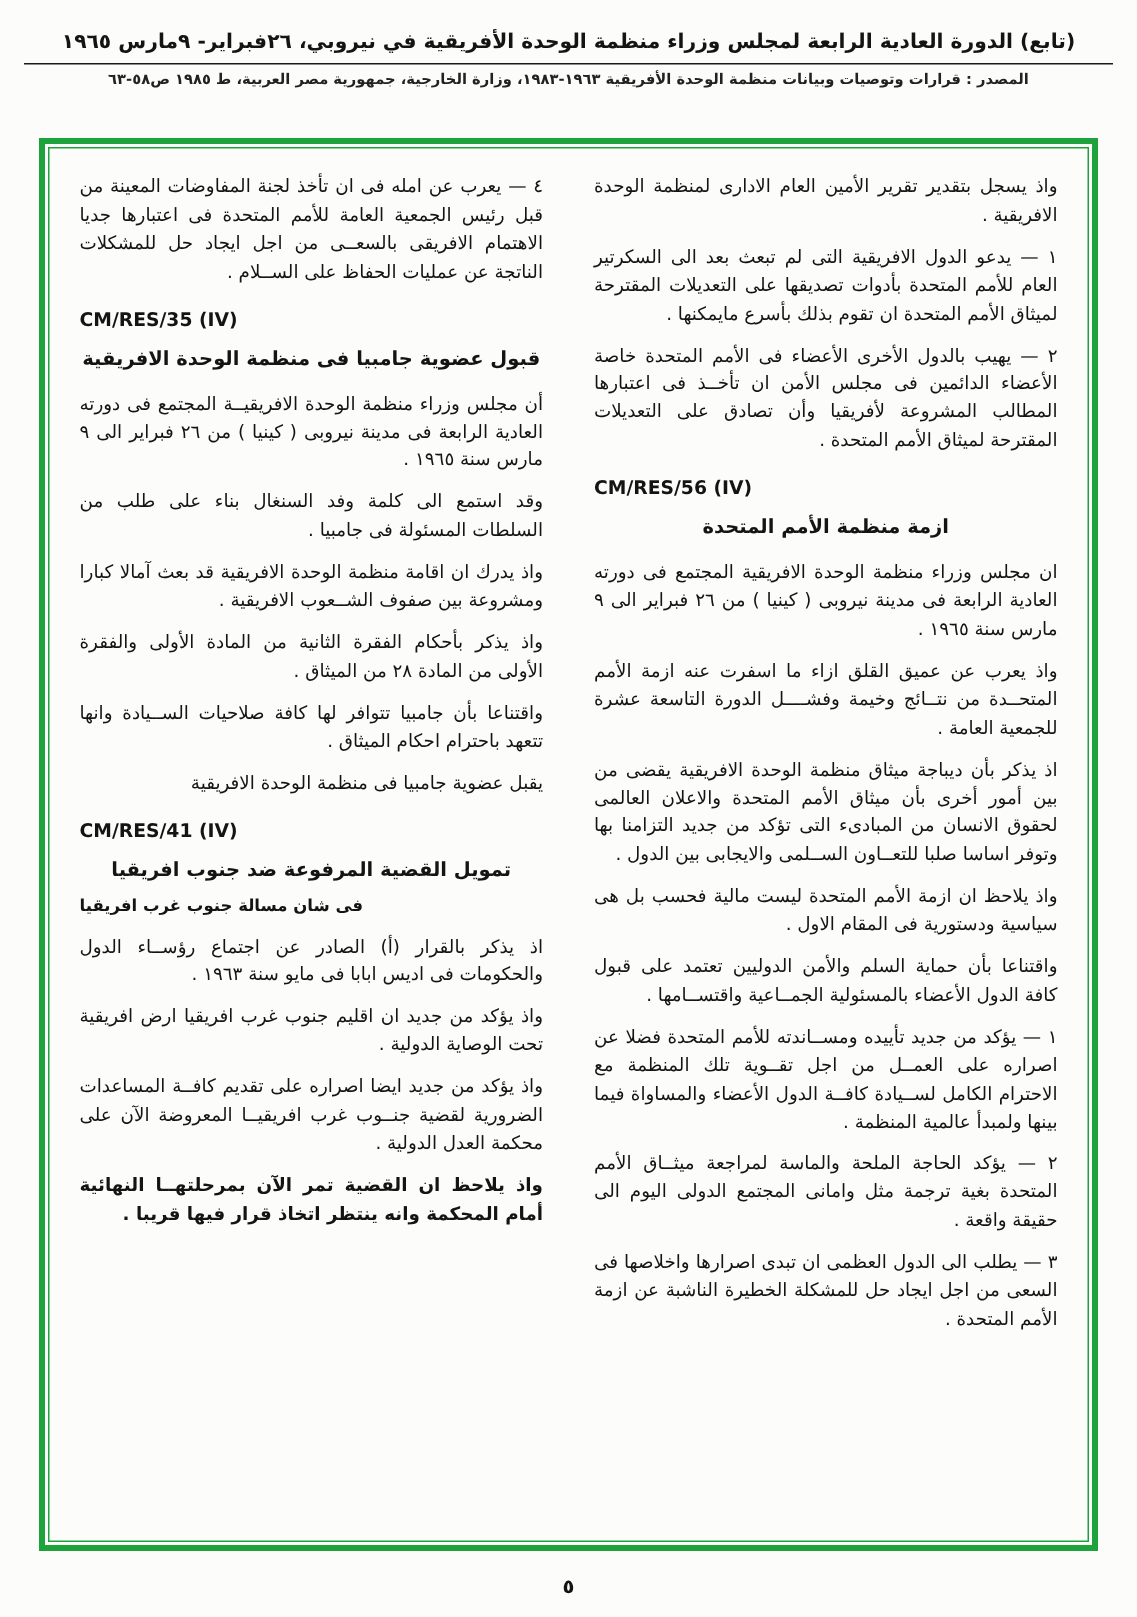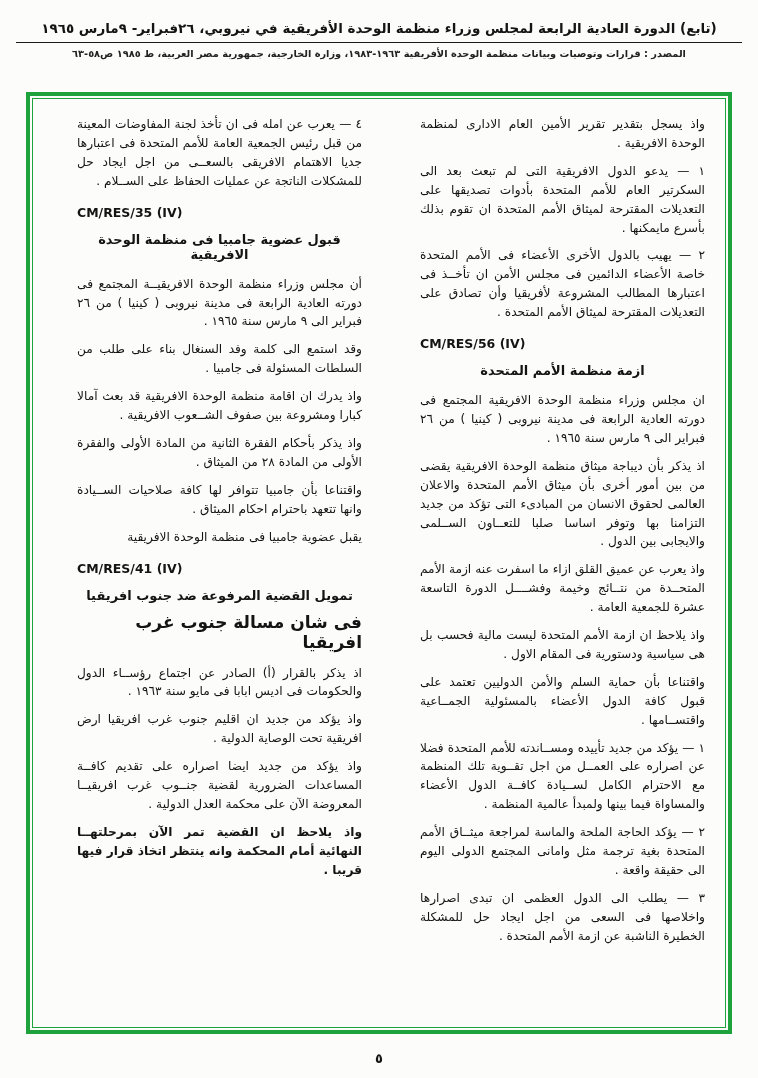--- a/index.html
+++ b/index.html
@@ -22,40 +22,40 @@
   .frame-outer {
     position:absolute; top:92px; right:26px; left:26px; bottom:44px;
     border:4px solid #1ea33c;
   }
   .frame-inner {
     position:absolute; top:2px; right:2px; left:2px; bottom:2px;
     border:1px solid #1ea33c;
     padding:16px 20px 10px;
   }
   .columns { display:flex; gap:34px; height:100%; }
-  .col { flex:1; min-width:0;margin-left:24px; }
+  .col { flex:1; min-width:0; }
 
   .para {
     font-size:12.2px; line-height:1.55;
     text-align:justify; text-align-last:right;
     margin-bottom:9px;
   }
   .para.bold { font-weight:bold; }
   .res-code {
     direction:ltr; text-align:left;
     font-size:12.5px; font-weight:bold;
     font-family:"DejaVu Sans", sans-serif;
     margin:14px 0 12px;
   }
   .res-title {
     font-size:13px; font-weight:bold; text-align:center;
     margin:2px 0 13px;
   }
   .res-subtitle {
-    font-size:17px; font-weight:bold; text-align:right;
+    font-size:11px; font-weight:bold; text-align:left;
     margin:-4px 0 12px;
   }
   .page-number {
     position:absolute; bottom:12px; left:0; right:0;
     text-align:center; font-size:13px; font-weight:bold;
   }
 </style>
 </head>
 <body>
 
@@ -68,22 +68,22 @@
   <div class="frame-inner">
     <div class="columns">
 
       <div class="col">
         <p class="para">واذ يسجل بتقدير تقرير الأمين العام الادارى لمنظمة الوحدة الافريقية .</p>
         <p class="para">١ — يدعو الدول الافريقية التى لم تبعث بعد الى السكرتير العام للأمم المتحدة بأدوات تصديقها على التعديلات المقترحة لميثاق الأمم المتحدة ان تقوم بذلك بأسرع مايمكنها .</p>
         <p class="para">٢ — يهيب بالدول الأخرى الأعضاء فى الأمم المتحدة خاصة الأعضاء الدائمين فى مجلس الأمن ان تأخــذ فى اعتبارها المطالب المشروعة لأفريقيا وأن تصادق على التعديلات المقترحة لميثاق الأمم المتحدة .</p>
         <div class="res-code">CM/RES/56 (IV)</div>
         <h2 class="res-title">ازمة منظمة الأمم المتحدة</h2>
         <p class="para">ان مجلس وزراء منظمة الوحدة الافريقية المجتمع فى دورته العادية الرابعة فى مدينة نيروبى ( كينيا ) من ٢٦ فبراير الى ٩ مارس سنة ١٩٦٥ .</p>
+        <p class="para">واذ يعرب عن عميق القلق ازاء ما اسفرت عنه ازمة الأمم المتحــدة من نتــائج وخيمة وفشــــل الدورة التاسعة عشرة للجمعية العامة .</p>
         <p class="para">اذ يذكر بأن ديباجة ميثاق منظمة الوحدة الافريقية يقضى من بين أمور أخرى بأن ميثاق الأمم المتحدة والاعلان العالمى لحقوق الانسان من المبادىء التى تؤكد من جديد التزامنا بها وتوفر اساسا صلبا للتعــاون الســلمى والايجابى بين الدول .</p>
-        <p class="para">واذ يعرب عن عميق القلق ازاء ما اسفرت عنه ازمة الأمم المتحــدة من نتــائج وخيمة وفشــــل الدورة التاسعة عشرة للجمعية العامة .</p>
         <p class="para">واذ يلاحظ ان ازمة الأمم المتحدة ليست مالية فحسب بل هى سياسية ودستورية فى المقام الاول .</p>
         <p class="para">واقتناعا بأن حماية السلم والأمن الدوليين تعتمد على قبول كافة الدول الأعضاء بالمسئولية الجمــاعية واقتســامها .</p>
         <p class="para">١ — يؤكد من جديد تأييده ومســاندته للأمم المتحدة فضلا عن اصراره على العمــل من اجل تقــوية تلك المنظمة مع الاحترام الكامل لســيادة كافــة الدول الأعضاء والمساواة فيما بينها ولمبدأ عالمية المنظمة .</p>
         <p class="para">٢ — يؤكد الحاجة الملحة والماسة لمراجعة ميثــاق الأمم المتحدة بغية ترجمة مثل وامانى المجتمع الدولى اليوم الى حقيقة واقعة .</p>
         <p class="para">٣ — يطلب الى الدول العظمى ان تبدى اصرارها واخلاصها فى السعى من اجل ايجاد حل للمشكلة الخطيرة الناشبة عن ازمة الأمم المتحدة .</p>
       </div>
 
       <div class="col">
         <p class="para">٤ — يعرب عن امله فى ان تأخذ لجنة المفاوضات المعينة من قبل رئيس الجمعية العامة للأمم المتحدة فى اعتبارها جديا الاهتمام الافريقى بالسعــى من اجل ايجاد حل للمشكلات الناتجة عن عمليات الحفاظ على الســلام .</p>
         <div class="res-code">CM/RES/35 (IV)</div>

